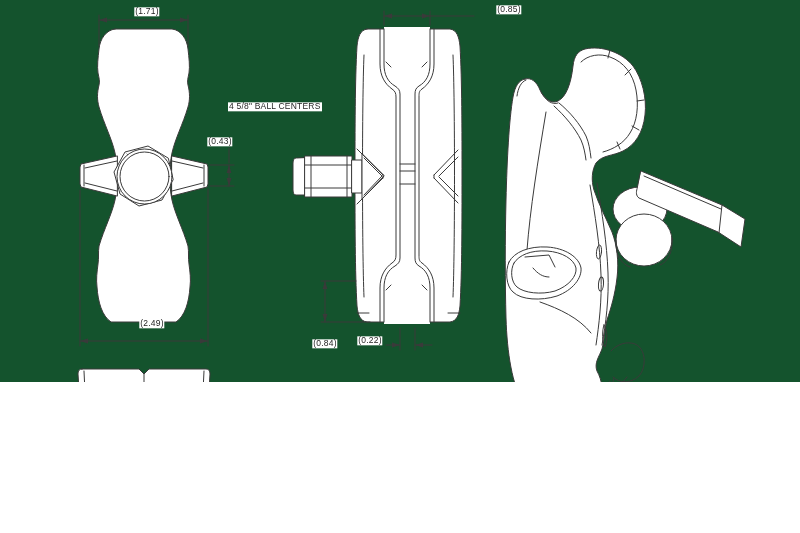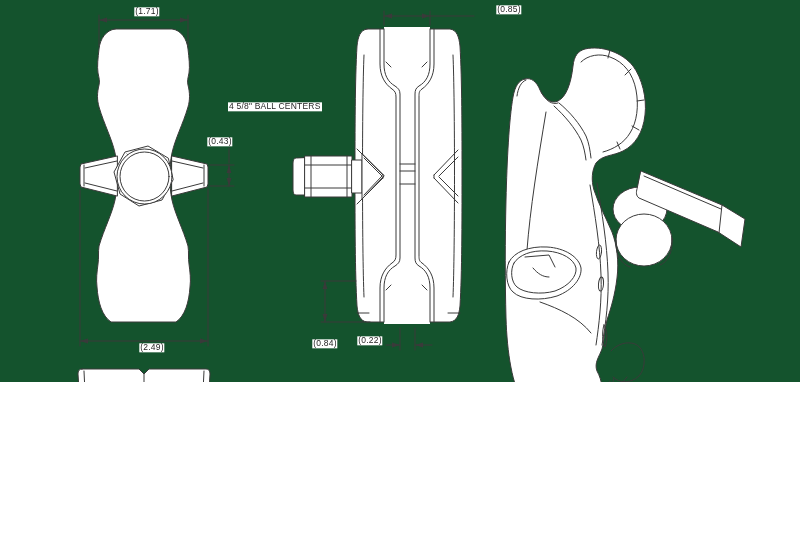--- a/index.html
+++ b/index.html
@@ -168,18 +168,18 @@
     </g>
     <g>
       <path d="M121,528 L121,533 M165,528 L165,533 M121,530 L165,530"></path>
     </g>
   </g>
 </svg>
 
 <div class="lbl" style="left:147px;top:12px;">(1.71)</div>
 <div class="lbl left-anchor" style="left:228px;top:107px;">4 5/8" BALL CENTERS</div>
 <div class="lbl" style="left:220px;top:142px;">(0.43)</div>
-<div class="lbl" style="left:152px;top:348px;">(2.49)</div>
+<div class="lbl" style="left:152px;top:324px;">(2.49)</div>
 <div class="lbl" style="left:489px;top:10px;margin-left:20px;">(0.85)</div>
 <div class="lbl" style="left:325px;top:296px;margin-top:48px;">(0.84)</div>
 <div class="lbl" style="left:370px;top:341px;">(0.22)</div>
 
 </div>
 
 </body></html>

